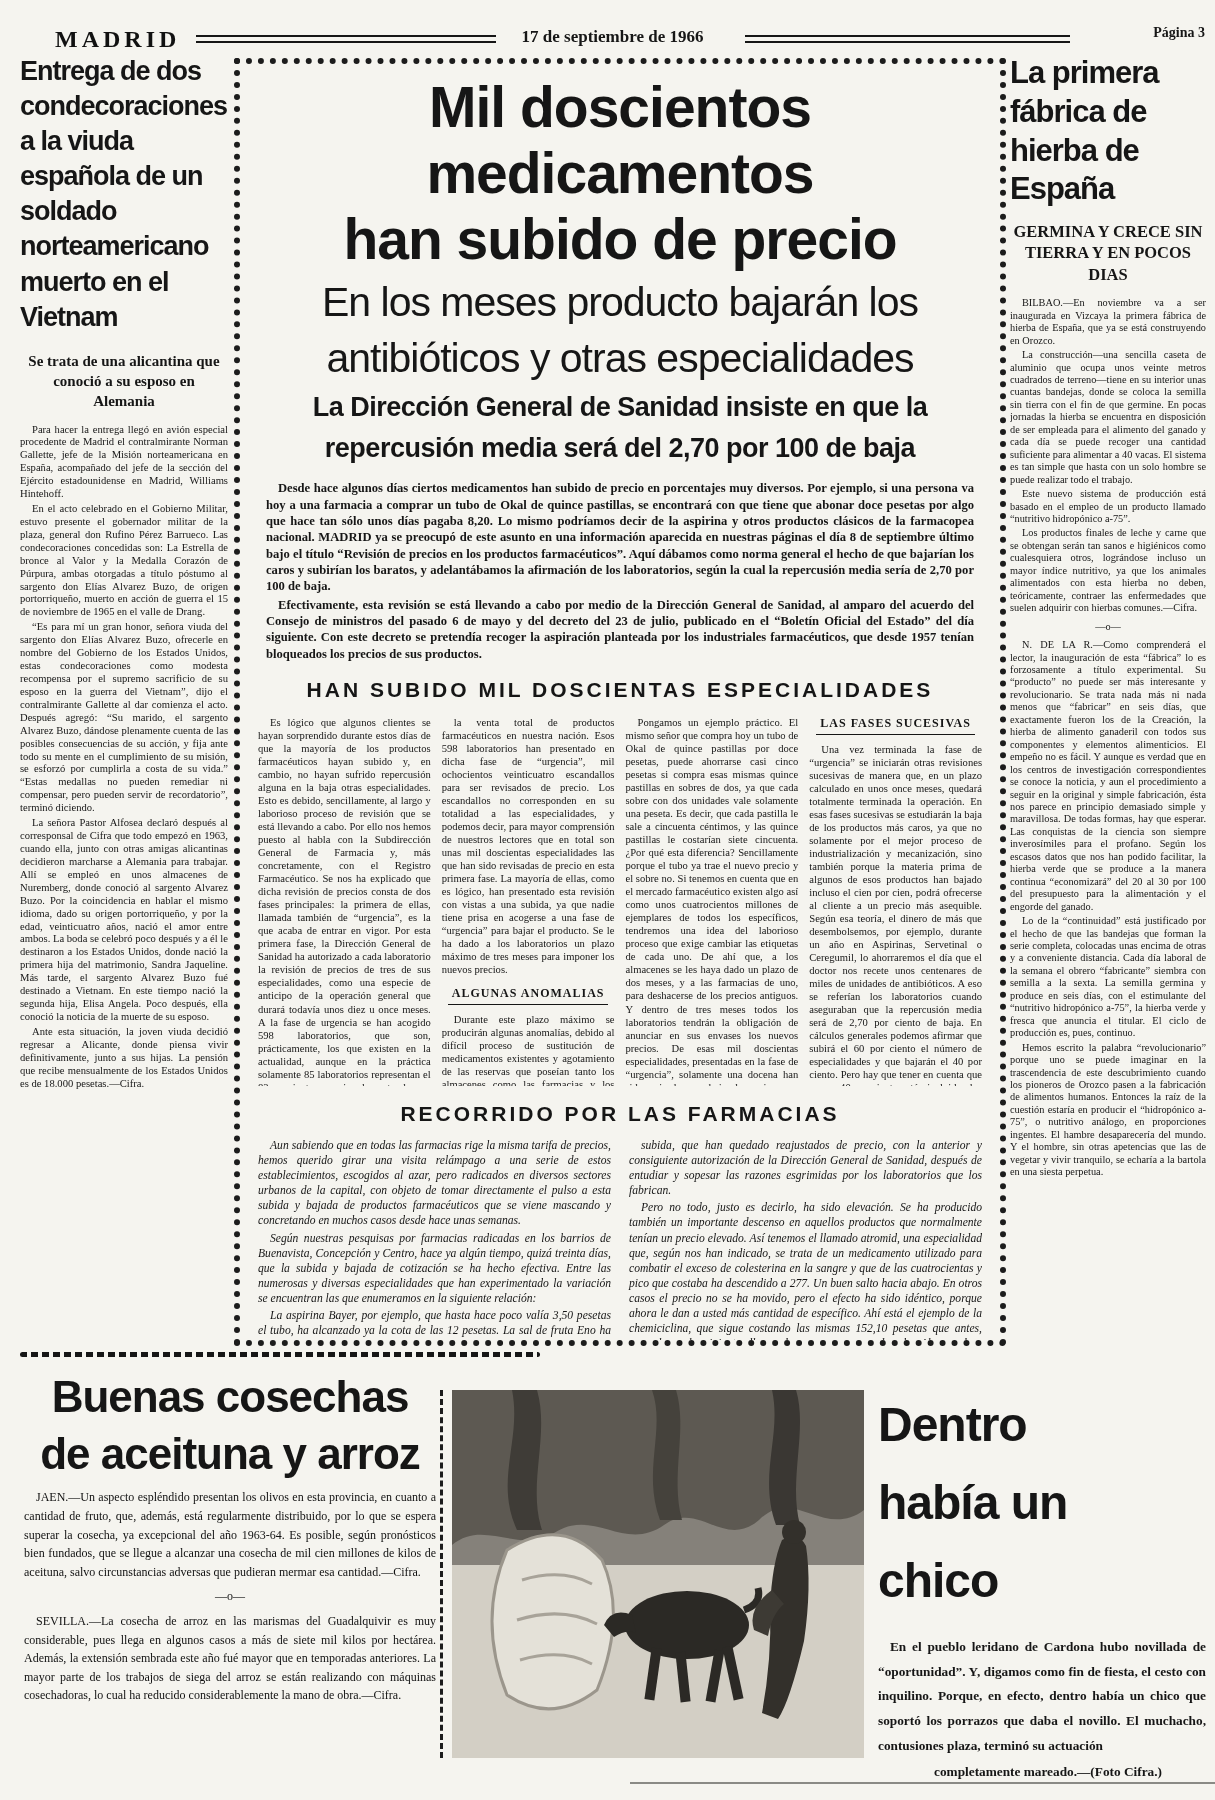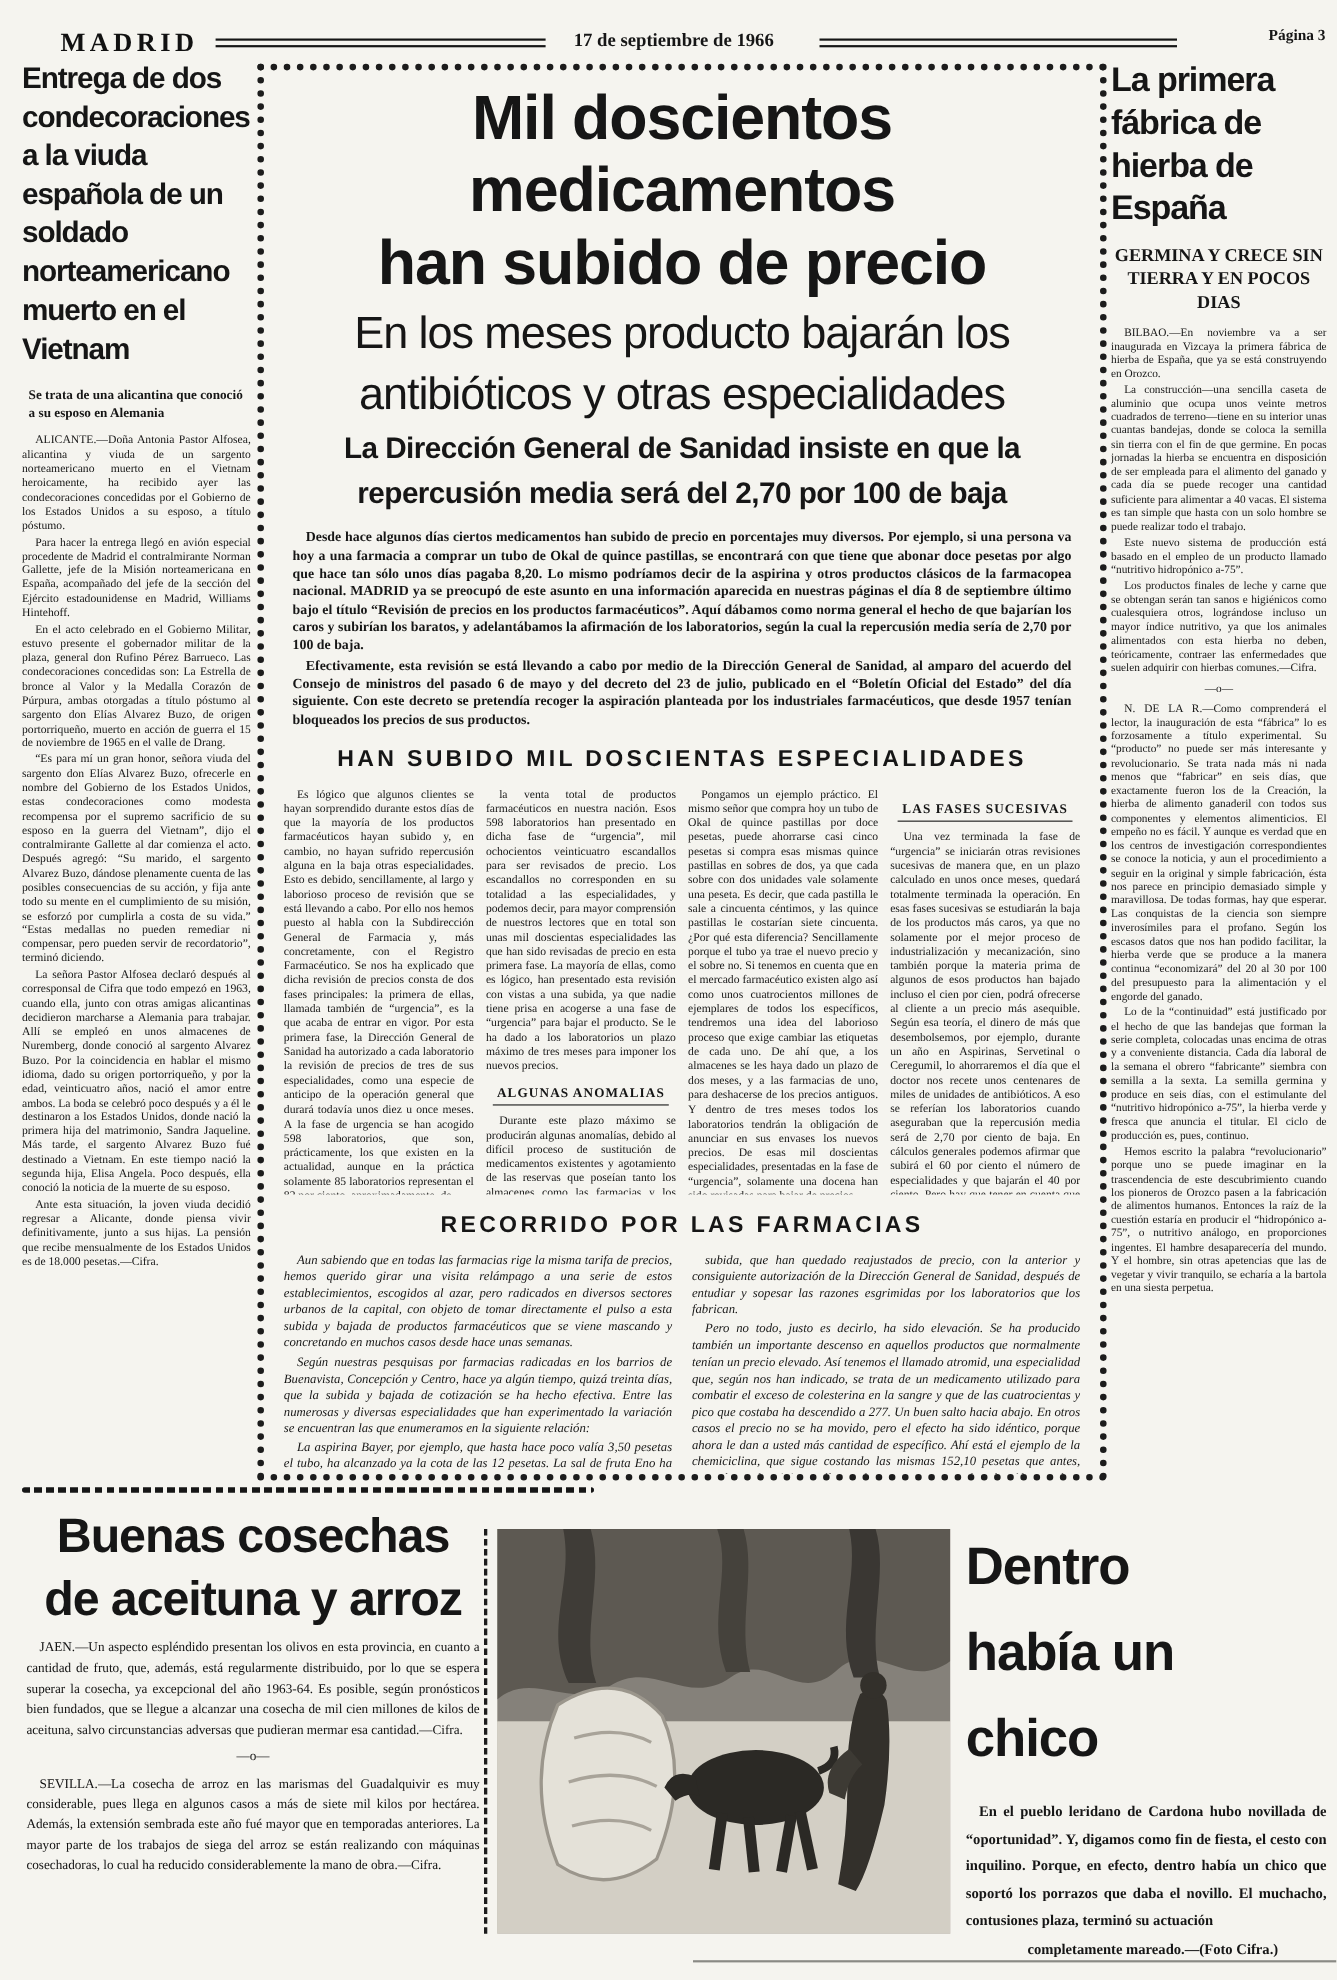--- a/index.html
+++ b/index.html
@@ -18,38 +18,38 @@
   .dbl-rule{height:4px;border-top:2.5px solid #161616;border-bottom:2px solid #161616;}
   #masthead .date{font-family:"Liberation Serif", serif;font-weight:bold;font-size:17px;text-align:center;}
   #masthead .page{font-family:"Liberation Serif", serif;font-weight:bold;font-size:14px;text-align:right;}
   
   .body-text p{margin:0 0 2px 0;text-indent:12px;text-align:justify;}
   .body-text p.sep{text-align:center;text-indent:0;margin:6px 0;}
   .cond{font-family:"Liberation Sans", sans-serif;font-weight:bold;letter-spacing:-0.5px;}
   
   #left-col{left:20px;top:54px;width:208px;height:1322px;overflow:hidden;}
   #left-col .headline{font-size:27px;line-height:1.3;letter-spacing:-1px;}
-  #left-col .kicker{font-size:12px;font-weight:bold;text-align:left;line-height:1.35;margin:16px 6px 12px 6px;}
+  #left-col .kicker{font-size:15px;font-weight:bold;text-align:center;line-height:1.35;margin:16px 6px 12px 6px;}
   #left-col .body-text{font-size:10.6px;line-height:1.22;}
   
   #main-box{
     left:234px;top:58px;width:772px;height:1288px;
     border:6px dotted #1c1c1c;box-sizing:border-box;
     padding:10px 18px 0 18px;overflow:hidden;
   }
   #main-box .h1{font-size:57px;line-height:1.16;text-align:center;letter-spacing:-1px;}
   #main-box .h2{font-family:"Liberation Sans", sans-serif;font-weight:normal;font-size:41px;line-height:1.2;text-align:center;letter-spacing:-1px;margin-top:6px;}
   #main-box .deck{font-size:27px;line-height:1.25;text-align:center;letter-spacing:-0.5px;margin-top:8px;}
   #main-box .lead{margin:14px 8px 0 8px;font-size:12.6px;line-height:1.3;font-weight:bold;}
   .sec-title{font-family:"Liberation Sans", sans-serif;font-weight:bold;font-size:21px;letter-spacing:3px;text-align:center;margin-top:16px;}
   .cols4{display:flex;gap:11px;margin-top:14px;height:370px;overflow:hidden;}
   .cols4 .col{flex:1;font-size:10.6px;line-height:1.23;}
   .inner-head{font-size:12px;font-weight:bold;text-align:center;margin:10px 0 8px 0;}
   .inner-head span{display:inline-block;border-bottom:1.5px solid #161616;padding:0 4px 3px 4px;letter-spacing:1px;}
-  .inner-head.first{margin-top:12px;}
+  .inner-head.first{margin-top:0;}
   .cols2{display:flex;gap:18px;margin-top:12px;height:300px;overflow:hidden;}
   .cols2 .col{flex:1;font-style:italic;font-size:11.6px;line-height:1.3;}
   
   #right-col{left:1010px;top:54px;width:196px;height:1330px;overflow:hidden;}
   #right-col .headline{font-size:31px;line-height:1.25;letter-spacing:-1px;}
   #right-col .kicker{font-size:16.5px;font-weight:bold;text-align:center;line-height:1.3;margin:12px 0 12px 0;}
   #right-col .body-text{font-size:10.3px;line-height:1.21;}
   
   #wavy{left:20px;top:1352px;width:520px;height:5px;
     background:repeating-linear-gradient(90deg,#161616 0 7px,transparent 7px 11px);
@@ -73,21 +73,20 @@
   <div class="abs dbl-rule" style="left:196px;top:35px;width:300px;"></div>
   <div class="abs date" style="left:505px;top:27px;width:215px;">17 de septiembre de 1966</div>
   <div class="abs dbl-rule" style="left:745px;top:35px;width:325px;"></div>
   <div class="abs page" style="left:1085px;top:25px;width:120px;">Página 3</div>
 </div>
 
 <div id="left-col" class="abs">
   <div class="headline cond">Entrega de dos condecoraciones a la viuda española de un soldado norteamericano muerto en el Vietnam</div>
   <div class="kicker">Se trata de una alicantina que conoció a su esposo en Alemania</div>
   <div class="body-text">
-      <p>ALICANTE.—Doña Antonia Pastor Alfosea, alicantina y viuda de un sargento norteamericano muerto en el Vietnam heroicamente, ha recibido ayer las condecoraciones concedidas por el Gobierno de los Estados Unidos a su esposo, a título póstumo.</p>
       <p>Para hacer la entrega llegó en avión especial procedente de Madrid el contralmirante Norman Gallette, jefe de la Misión norteamericana en España, acompañado del jefe de la sección del Ejército estadounidense en Madrid, Williams Hintehoff.</p>
       <p>En el acto celebrado en el Gobierno Militar, estuvo presente el gobernador militar de la plaza, general don Rufino Pérez Barrueco. Las condecoraciones concedidas son: La Estrella de bronce al Valor y la Medalla Corazón de Púrpura, ambas otorgadas a título póstumo al sargento don Elías Alvarez Buzo, de origen portorriqueño, muerto en acción de guerra el 15 de noviembre de 1965 en el valle de Drang.</p>
       <p>“Es para mí un gran honor, señora viuda del sargento don Elías Alvarez Buzo, ofrecerle en nombre del Gobierno de los Estados Unidos, estas condecoraciones como modesta recompensa por el supremo sacrificio de su esposo en la guerra del Vietnam”, dijo el contralmirante Gallette al dar comienza el acto. Después agregó: “Su marido, el sargento Alvarez Buzo, dándose plenamente cuenta de las posibles consecuencias de su acción, y fija ante todo su mente en el cumplimiento de su misión, se esforzó por cumplirla a costa de su vida.” “Estas medallas no pueden remediar ni compensar, pero pueden servir de recordatorio”, terminó diciendo.</p>
       <p>La señora Pastor Alfosea declaró después al corresponsal de Cifra que todo empezó en 1963, cuando ella, junto con otras amigas alicantinas decidieron marcharse a Alemania para trabajar. Allí se empleó en unos almacenes de Nuremberg, donde conoció al sargento Alvarez Buzo. Por la coincidencia en hablar el mismo idioma, dado su origen portorriqueño, y por la edad, veinticuatro años, nació el amor entre ambos. La boda se celebró poco después y a él le destinaron a los Estados Unidos, donde nació la primera hija del matrimonio, Sandra Jaqueline. Más tarde, el sargento Alvarez Buzo fué destinado a Vietnam. En este tiempo nació la segunda hija, Elisa Angela. Poco después, ella conoció la noticia de la muerte de su esposo.</p>
       <p>Ante esta situación, la joven viuda decidió regresar a Alicante, donde piensa vivir definitivamente, junto a sus hijas. La pensión que recibe mensualmente de los Estados Unidos es de 18.000 pesetas.—Cifra.</p>
     </div>
 </div>
 
 <div id="main-box" class="abs">
   <div class="h1 cond">Mil doscientos medicamentos</div>

